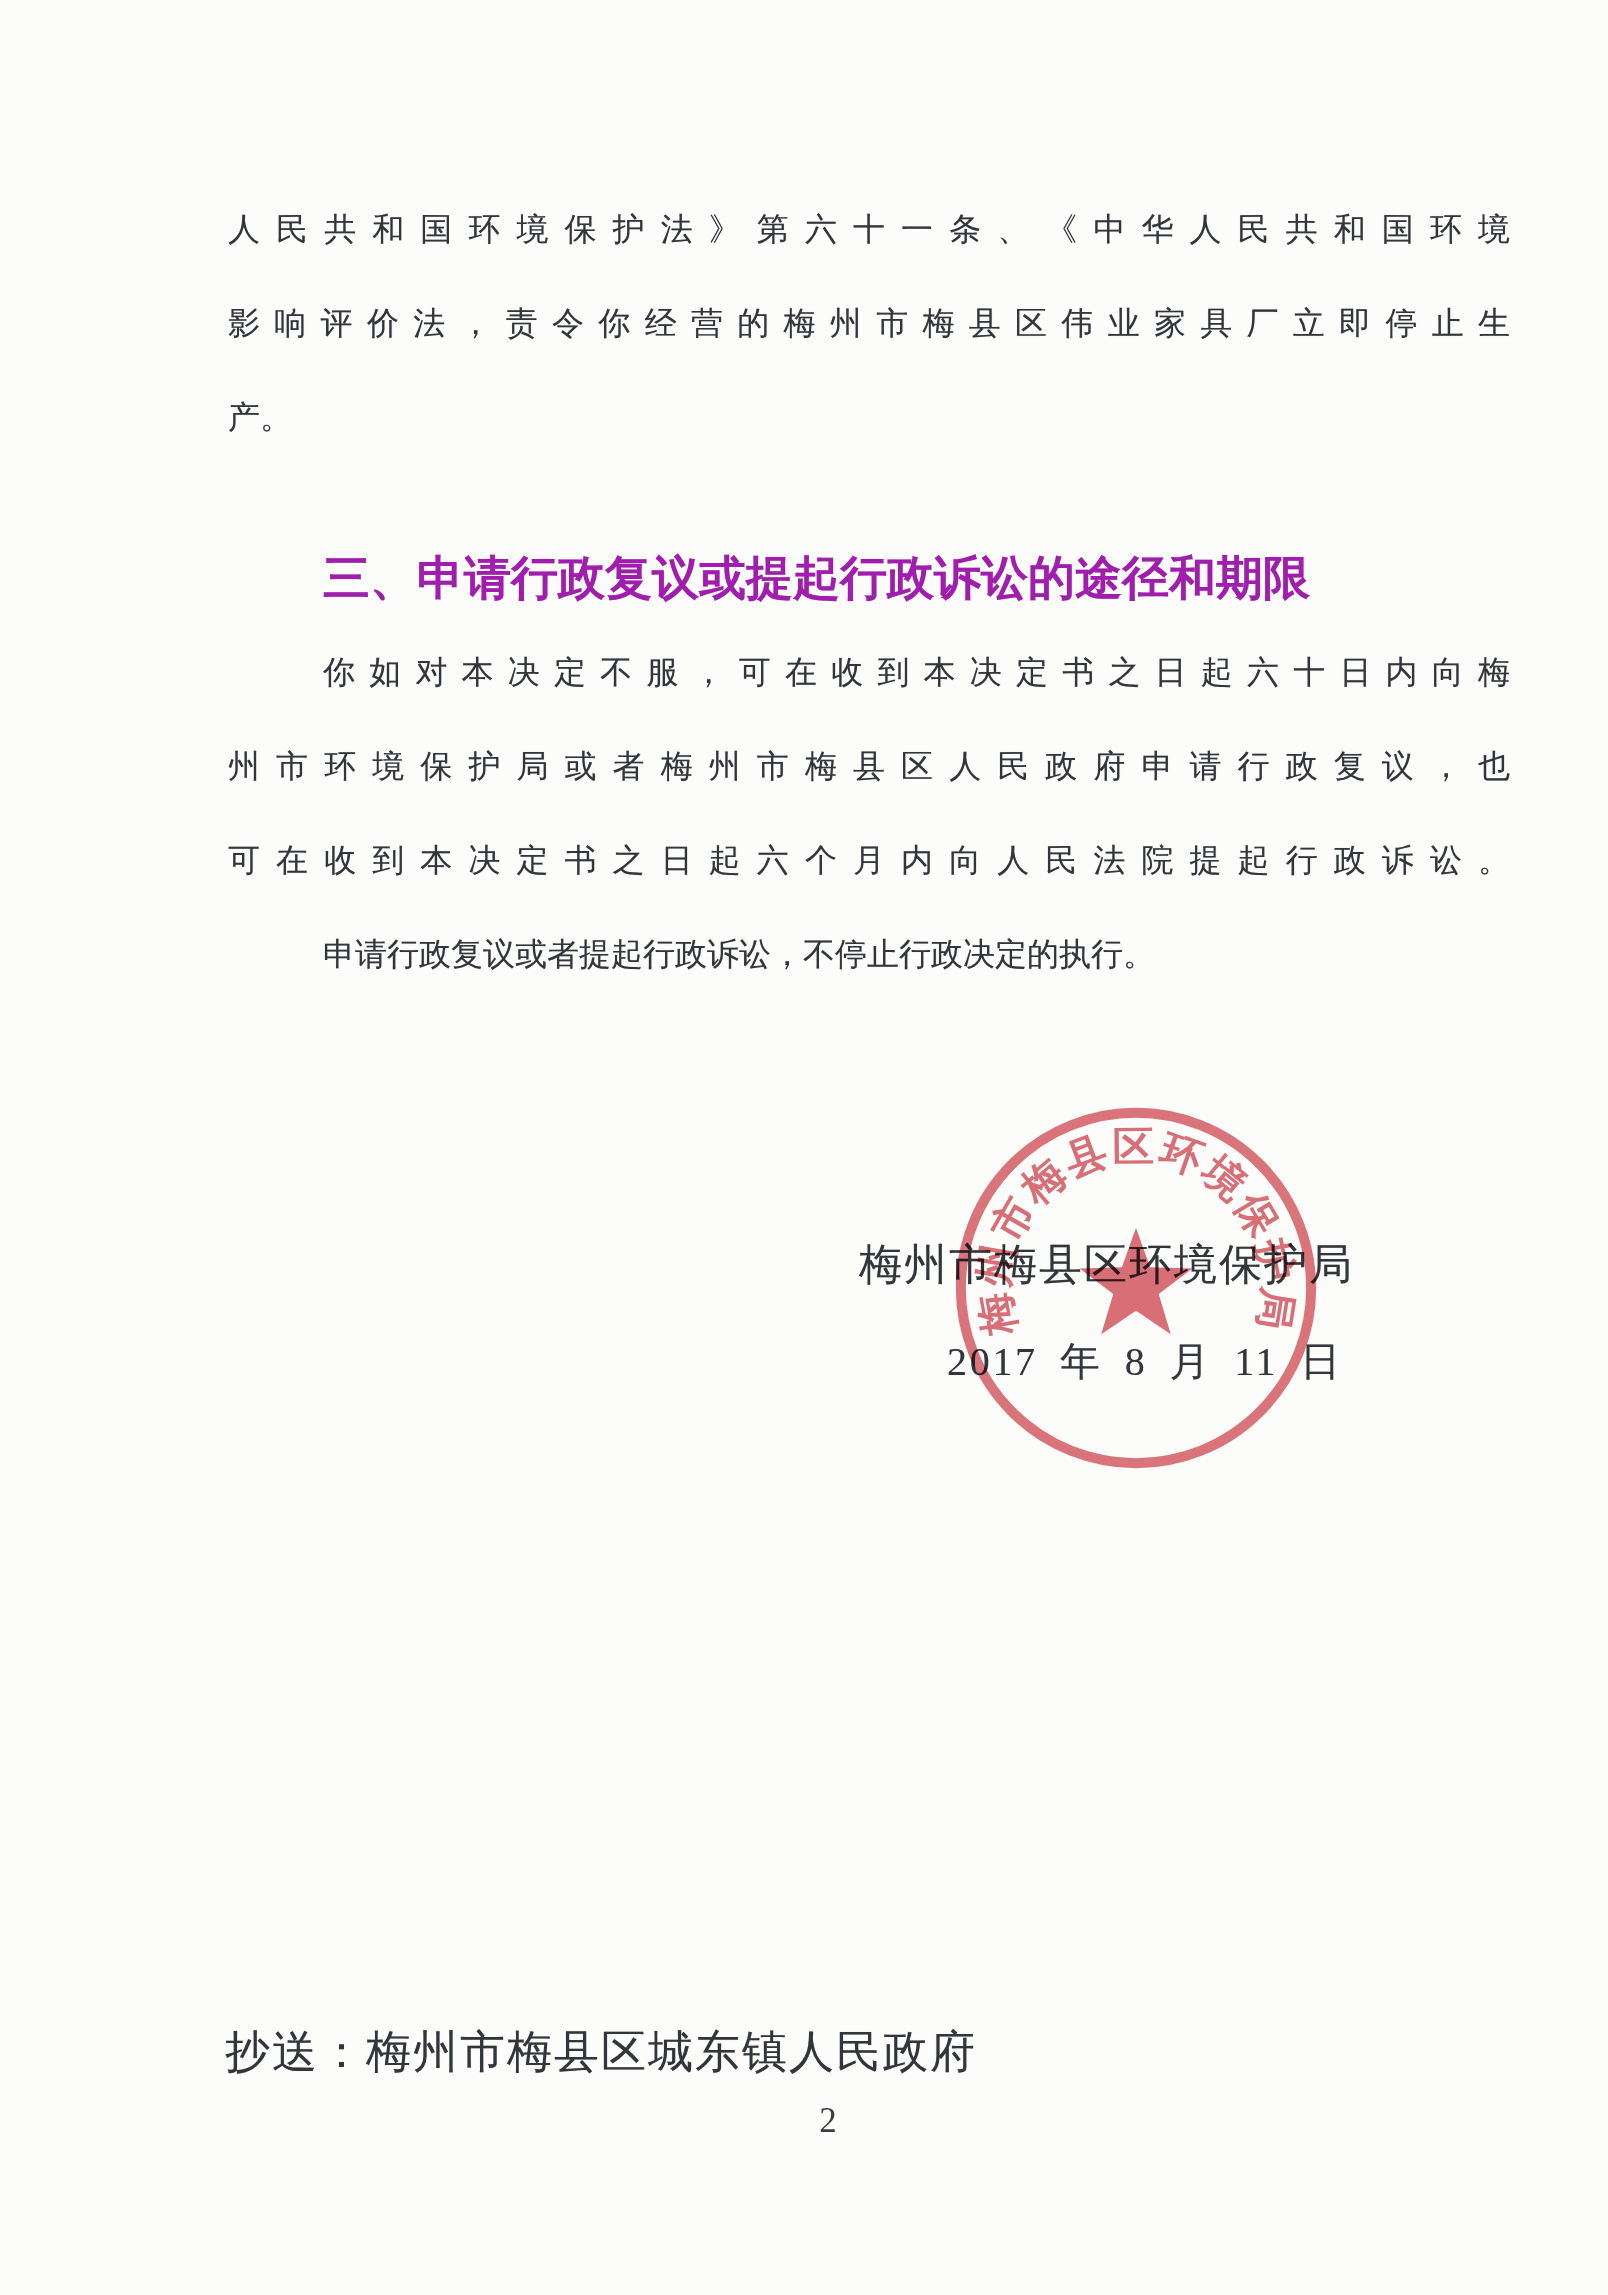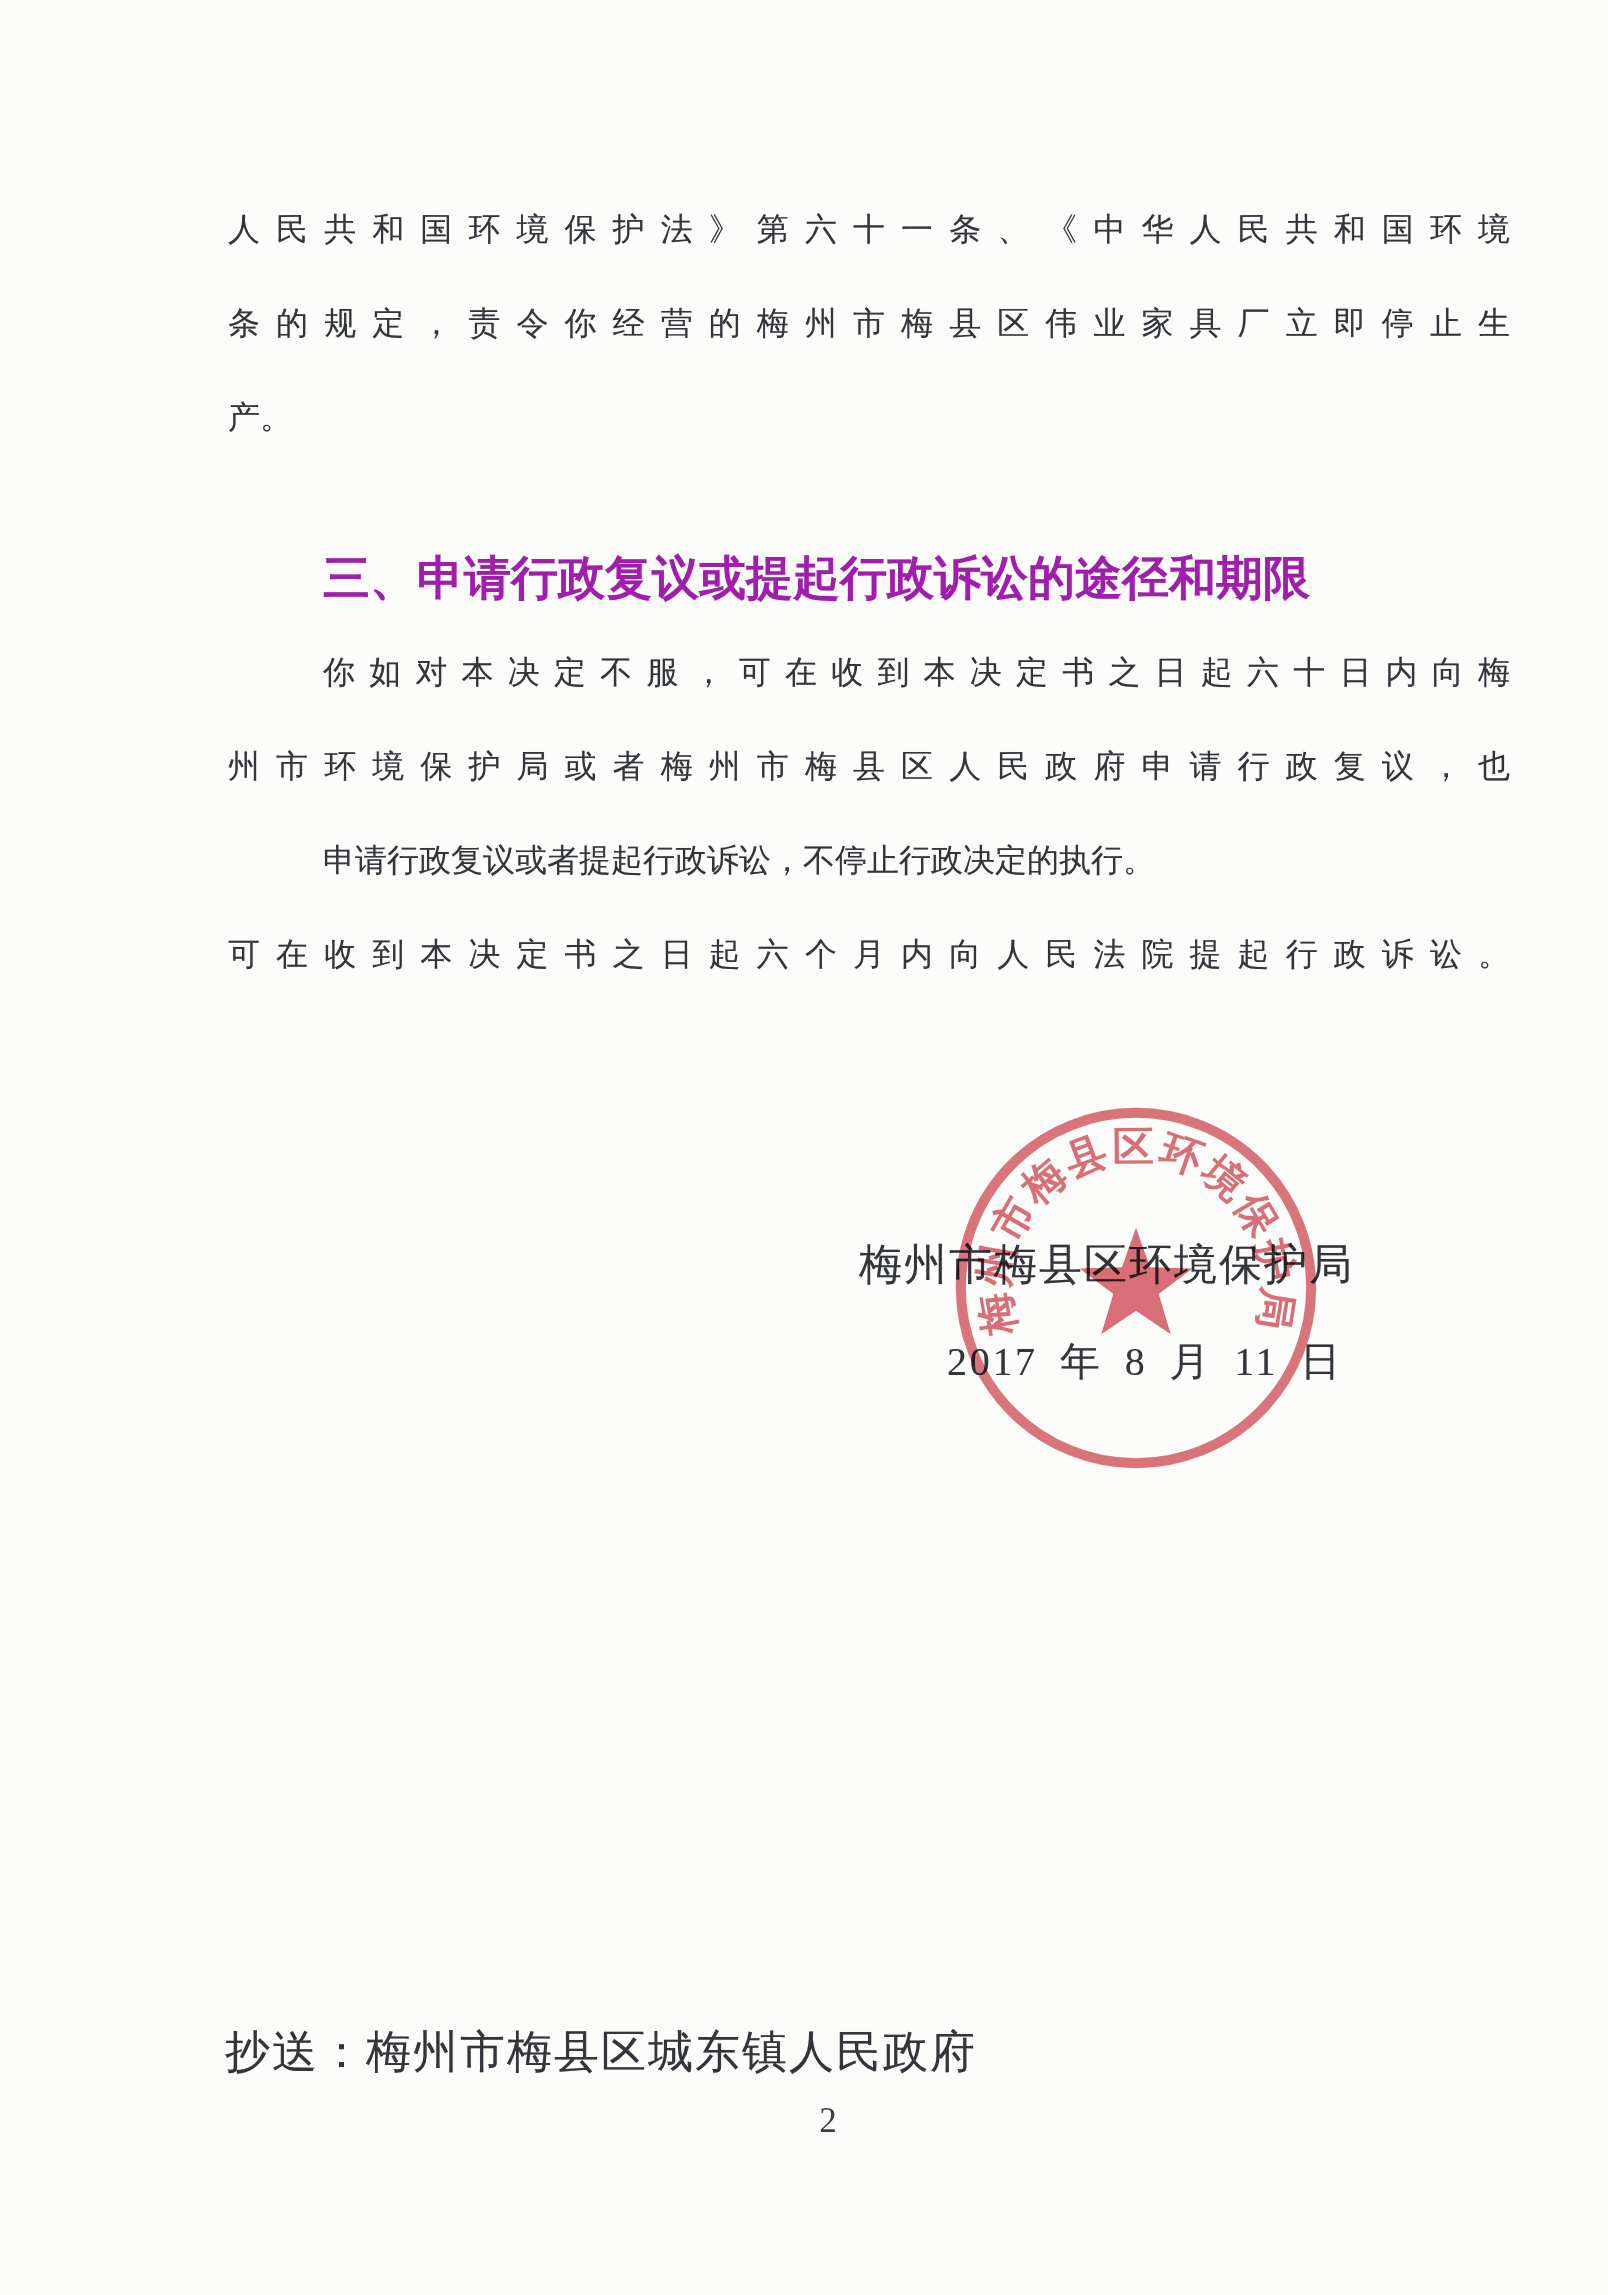--- a/index.html
+++ b/index.html
@@ -103,30 +103,30 @@
     letter-spacing: 4px;
   }
 </style>
 </head>
 <body>
 
 <div class="page">
 
   <section class="text-block block-a">
     <div class="line full">人民共和国环境保护法》第六十一条、《中华人民共和国环境</div>
-    <div class="line full">条的规定，责令你经营的梅州市梅县区伟业家具厂立即停止生</div>
+    <div class="line full">影响评价法，责令你经营的梅州市梅县区伟业家具厂立即停止生</div>
     <div class="line partial">产。</div>
   </section>
 
   <section class="text-block block-b">
     <h2 class="heading indent">三、申请行政复议或提起行政诉讼的途径和期限</h2>
     <div class="line full indent">你如对本决定不服，可在收到本决定书之日起六十日内向梅</div>
     <div class="line full">州市环境保护局或者梅州市梅县区人民政府申请行政复议，也</div>
+    <div class="line full">可在收到本决定书之日起六个月内向人民法院提起行政诉讼。</div>
     <div class="line partial indent">申请行政复议或者提起行政诉讼，不停止行政决定的执行。</div>
-    <div class="line full">可在收到本决定书之日起六个月内向人民法院提起行政诉讼。</div>
   </section>
 
   <div class="signature-agency">梅州市梅县区环境保护局</div>
   <div class="signature-date">2017 年 8 月 11 日</div>
 
   <svg class="seal" viewBox="0 0 700 700" aria-hidden="true">
     <circle cx="350" cy="350" r="262" fill="none" stroke-width="15" stroke-opacity="0.82" stroke="#cf3e49"></circle>
     <path id="sealArc" d="M 171.5 415 A 190 190 0 1 1 528.5 415" fill="none"></path>
     <text class="seal-text" fill-opacity="0.85" fill="#cf3e49">
       <textPath href="#sealArc" startOffset="0" textLength="726" lengthAdjust="spacingAndGlyphs">梅州市梅县区环境保护局</textPath>

